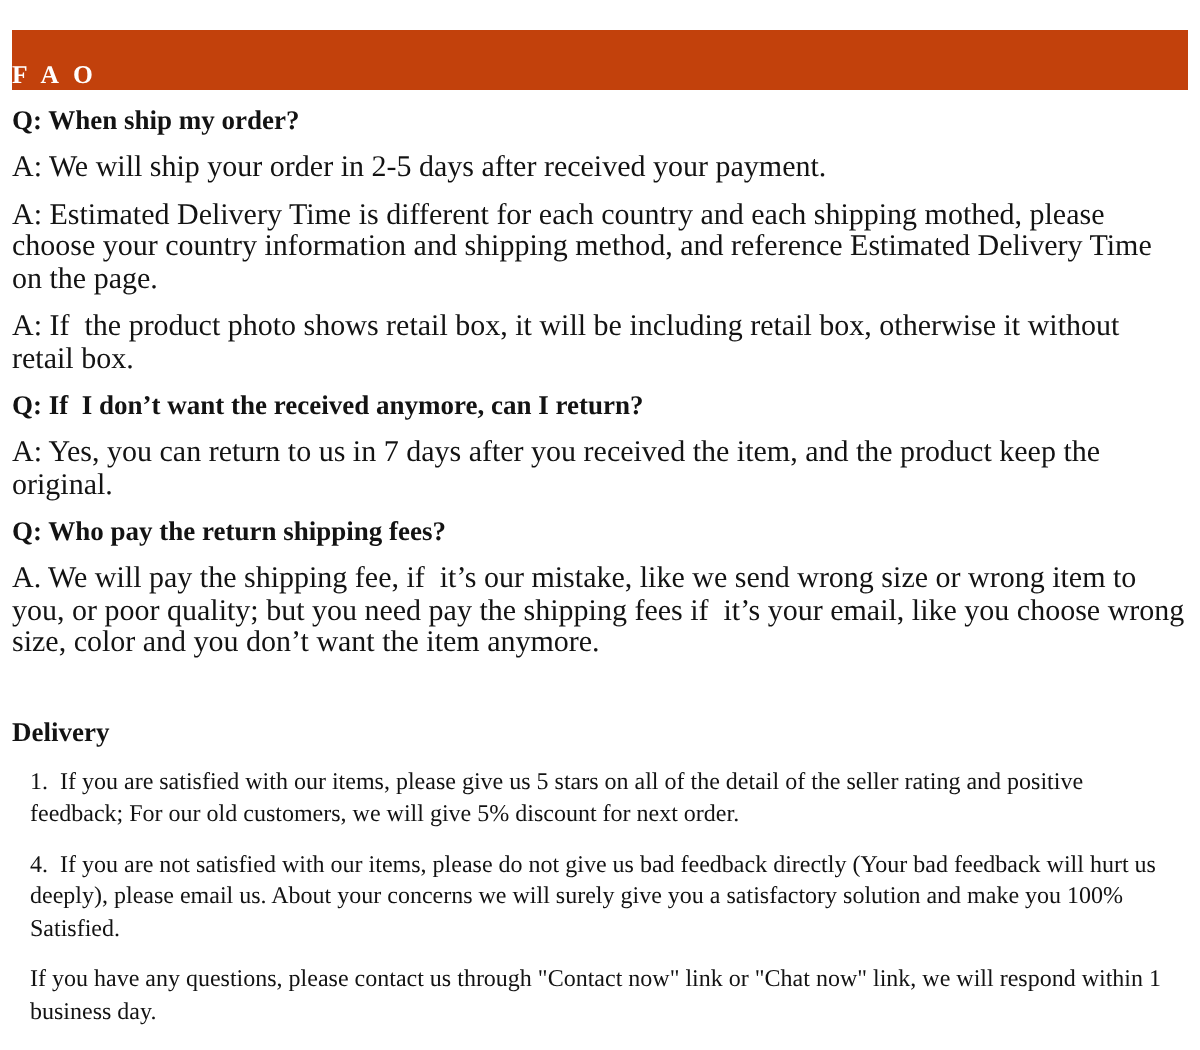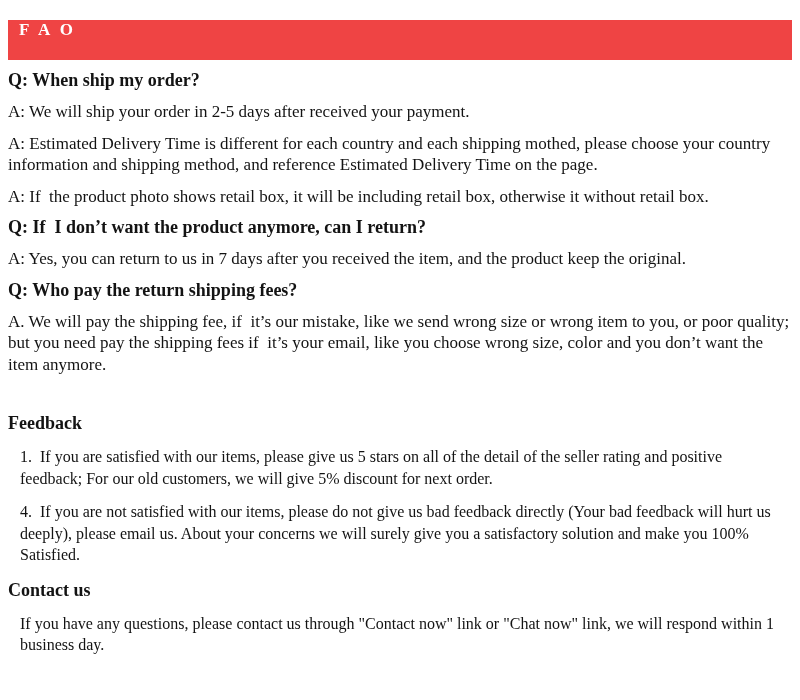--- a/index.html
+++ b/index.html
@@ -11,44 +11,43 @@
     width: 800px;
     height: 700px;
     overflow: hidden;
     font-family: "Liberation Serif", "DejaVu Serif", serif;
     color: #131313;
   }
   .page {
     padding: 20px 8px 0 8px;
   }
   .banner {
-    background: #ef4444;
+    background: #c2410c;
     height: 40px;
     display: flex;
-    align-items: flex-start;
-    padding-left: 11px;
+    align-items: flex-end;
     box-sizing: border-box;
     margin-bottom: 8px;
   }
   .banner-title {
     color: #ffffff;
     font-weight: bold;
     font-size: 17px;
     letter-spacing: 3px;
     white-space: pre;
   }
   .q {
     font-weight: bold;
     font-size: 18px;
     line-height: 21px;
     margin: 10px 0;
     white-space: pre-wrap;
   }
   .a {
-    font-size: 17px;
+    font-size: 20px;
     line-height: 21.5px;
     margin: 10px 0;
     white-space: pre-wrap;
   }
   .section-heading {
     font-size: 18px;
     font-weight: bold;
     margin: 38px 0 12px 0;
   }
   .section-heading.contact {
@@ -71,31 +70,30 @@
   </div>
 
   <section>
     <p class="q">Q: When ship my order?</p>
     <p class="a">A: We will ship your order in 2-5 days after received your payment.</p>
 
     <p class="a">A: Estimated Delivery Time is different for each country and each shipping mothed, please choose your country information and shipping method, and reference Estimated Delivery Time on the page.</p>
 
     <p class="a">A: If  the product photo shows retail box, it will be including retail box, otherwise it without retail box.</p>
 
-    <p class="q">Q: If  I don’t want the product anymore, can I return?</p>
+    <p class="q">Q: If  I don’t want the received anymore, can I return?</p>
     <p class="a">A: Yes, you can return to us in 7 days after you received the item, and the product keep the original.</p>
 
     <p class="q">Q: Who pay the return shipping fees?</p>
     <p class="a">A. We will pay the shipping fee, if  it’s our mistake, like we send wrong size or wrong item to you, or poor quality; but you need pay the shipping fees if  it’s your email, like you choose wrong size, color and you don’t want the item anymore.</p>
   </section>
 
   <section>
-    <h2 class="section-heading">Feedback</h2>
+    <h2 class="section-heading">Delivery</h2>
     <p class="body-text">1.  If you are satisfied with our items, please give us 5 stars on all of the detail of the seller rating and positive feedback; For our old customers, we will give 5% discount for next order.</p>
     <p class="body-text">4.  If you are not satisfied with our items, please do not give us bad feedback directly (Your bad feedback will hurt us deeply), please email us. About your concerns we will surely give you a satisfactory solution and make you 100% Satisfied.</p>
   </section>
 
   <section>
-    <h2 class="section-heading contact">Contact us</h2>
     <p class="body-text">If you have any questions, please contact us through "Contact now" link or "Chat now" link, we will respond within 1 business day.</p>
   </section>
 
 </div>
 
 </body></html>

